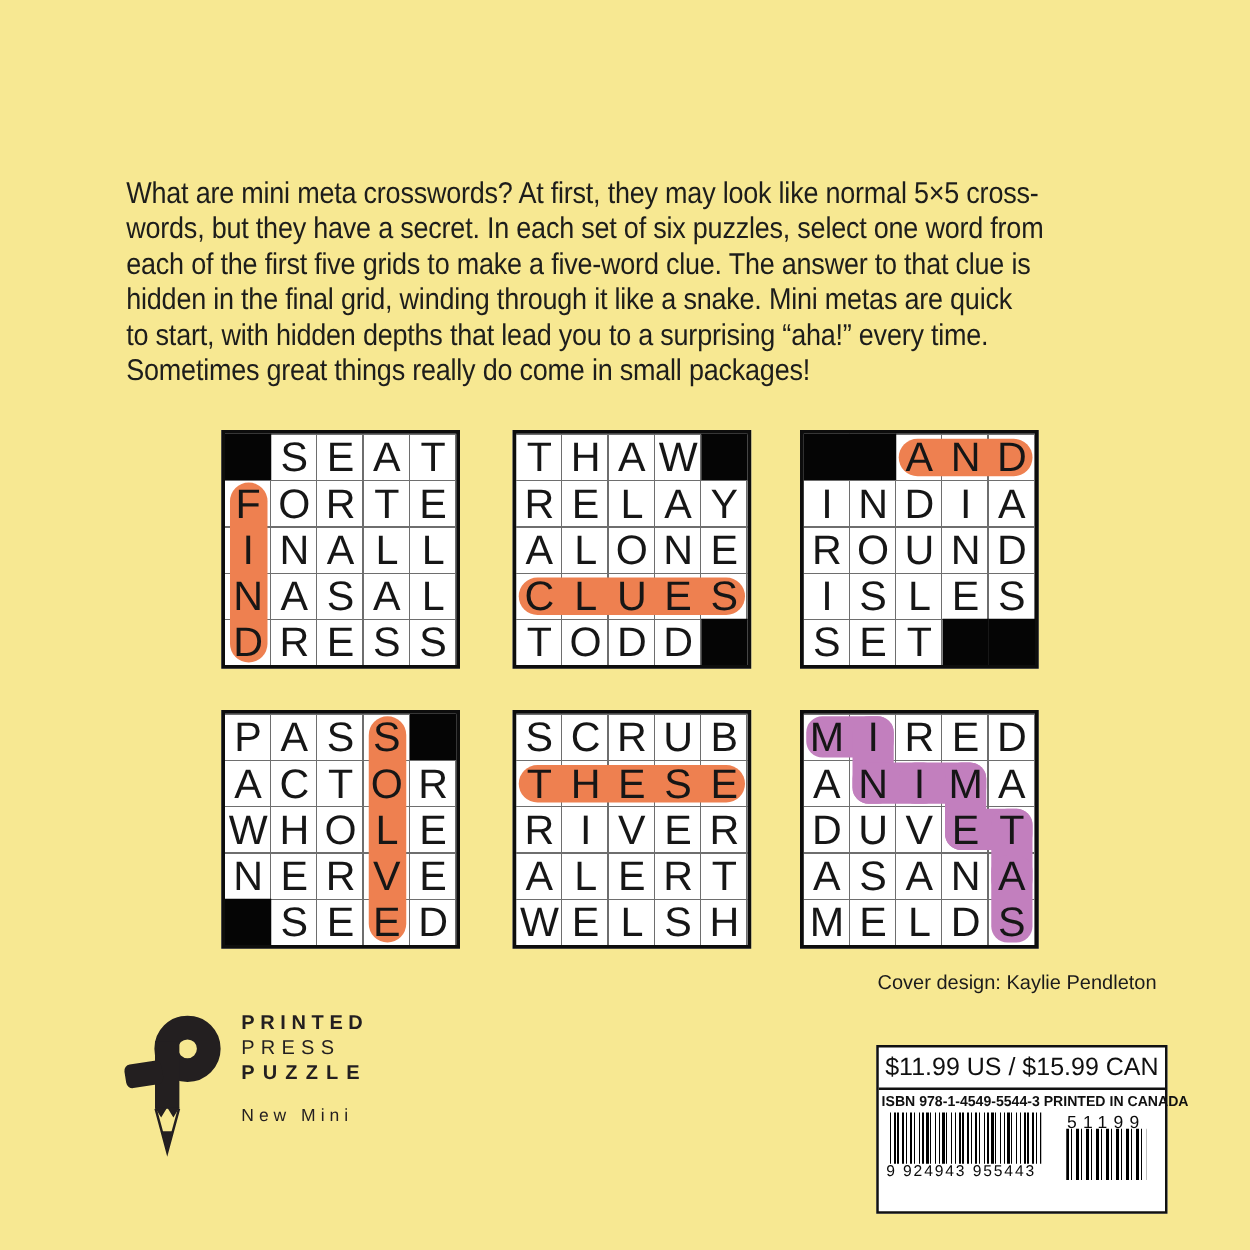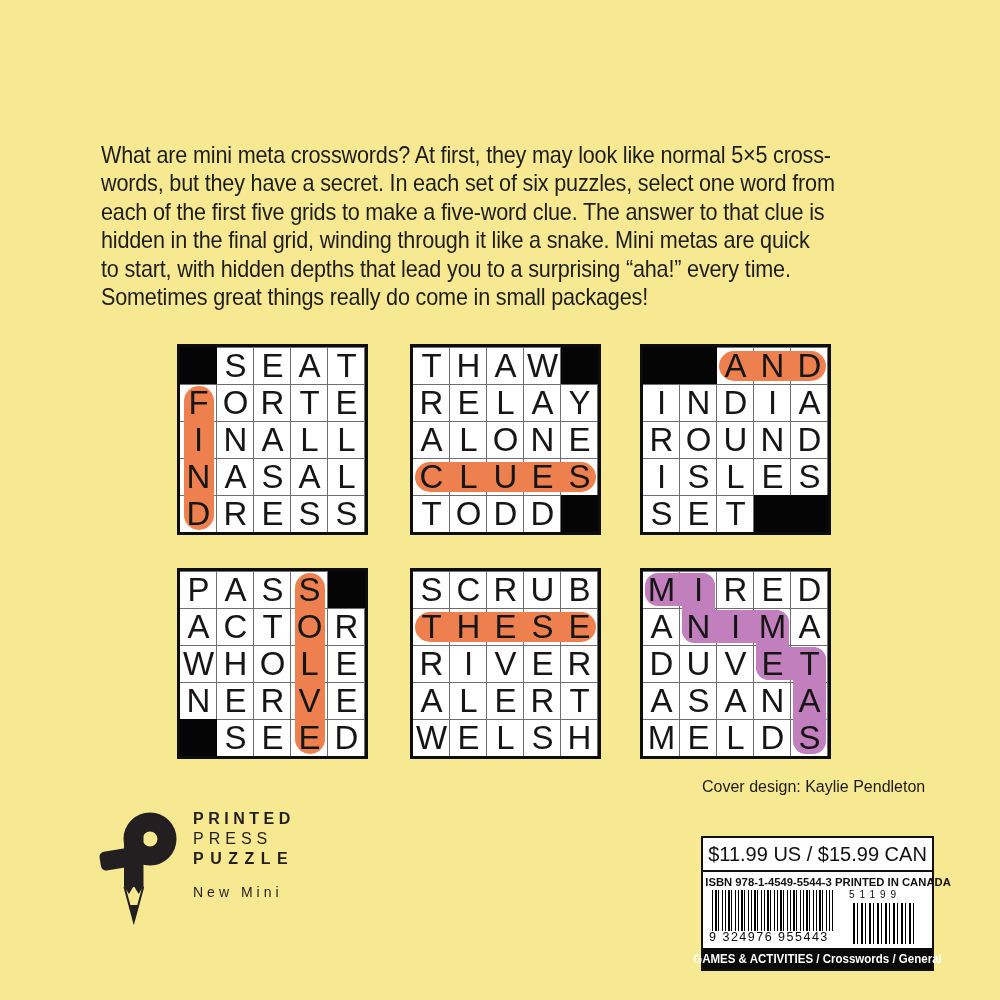--- a/index.html
+++ b/index.html
@@ -41,21 +41,21 @@
   .price-box{position:absolute;left:701px;top:801px;width:229px;height:131px;background:#fff;
              border:2px solid #111;margin-top:35px;}
   .price-row{height:32px;border-bottom:2px solid #111;display:flex;align-items:center;justify-content:center;
              font-size:20px;color:#101010;white-space:nowrap;}
   .isbn-row{margin-top:4px;text-align:center;font-size:11.5px;font-weight:700;color:#101010;
             transform:scaleX(0.98);transform-origin:center;white-space:nowrap;}
   .ean-bars{position:absolute;left:9px;top:52px;width:121px;height:41px;
             background:repeating-linear-gradient(90deg,#000 0 1px,#fff 1px 3px,#000 3px 5px,#fff 5px 6px,#000 6px 7px,#fff 7px 10px,#000 10px 11px,#fff 11px 13px);}
   .ean-digits{position:absolute;left:6px;top:92px;width:128px;font-size:12.5px;letter-spacing:1.5px;
               color:#0b0b0b;white-space:nowrap;}
-  .addon-digits{position:absolute;left:146px;top:51px;width:72px;text-align:left;font-size:10px;
+  .addon-digits{position:absolute;left:146px;top:51px;width:72px;text-align:center;font-size:14px;
                 letter-spacing:5px;color:#0b0b0b;white-space:nowrap;}
   .addon-bars{position:absolute;left:150px;top:65px;width:64px;height:41px;
               background:repeating-linear-gradient(90deg,#000 0 2px,#fff 2px 4px,#000 4px 5px,#fff 5px 8px);}
   .category-band{position:absolute;left:0;right:0;bottom:0;height:21px;background:#0b0b0b;color:#fff;
                  display:flex;align-items:center;justify-content:center;}
   .category-band span{font-size:12px;font-weight:700;white-space:nowrap;transform:scaleX(0.96);}
 </style>
 </head>
 <body>
 
@@ -262,21 +262,18 @@
   <div class="brand brand-wright">PRESS</div>
   <div class="brand brand-press">PUZZLE</div>
   <div class="brand brand-city">New Mini</div>
 
   <div class="credit">Cover design: Kaylie Pendleton</div>
 
   <div class="price-box">
     <div class="price-row">$11.99 US / $15.99 CAN</div>
     <div class="isbn-row">ISBN 978-1-4549-5544-3 PRINTED IN CANADA</div>
     <div class="ean-bars"></div>
-    <div class="ean-digits">9 324976 955443</div>
+    <div class="ean-digits">9 924943 955443</div>
     <div class="addon-digits">51199</div>
     <div class="addon-bars"></div>
-    <div class="category-band">
-      <span>GAMES &amp; ACTIVITIES / Crosswords / General</span>
-    </div>
   </div>
 
 </div>
 
 </body></html>

